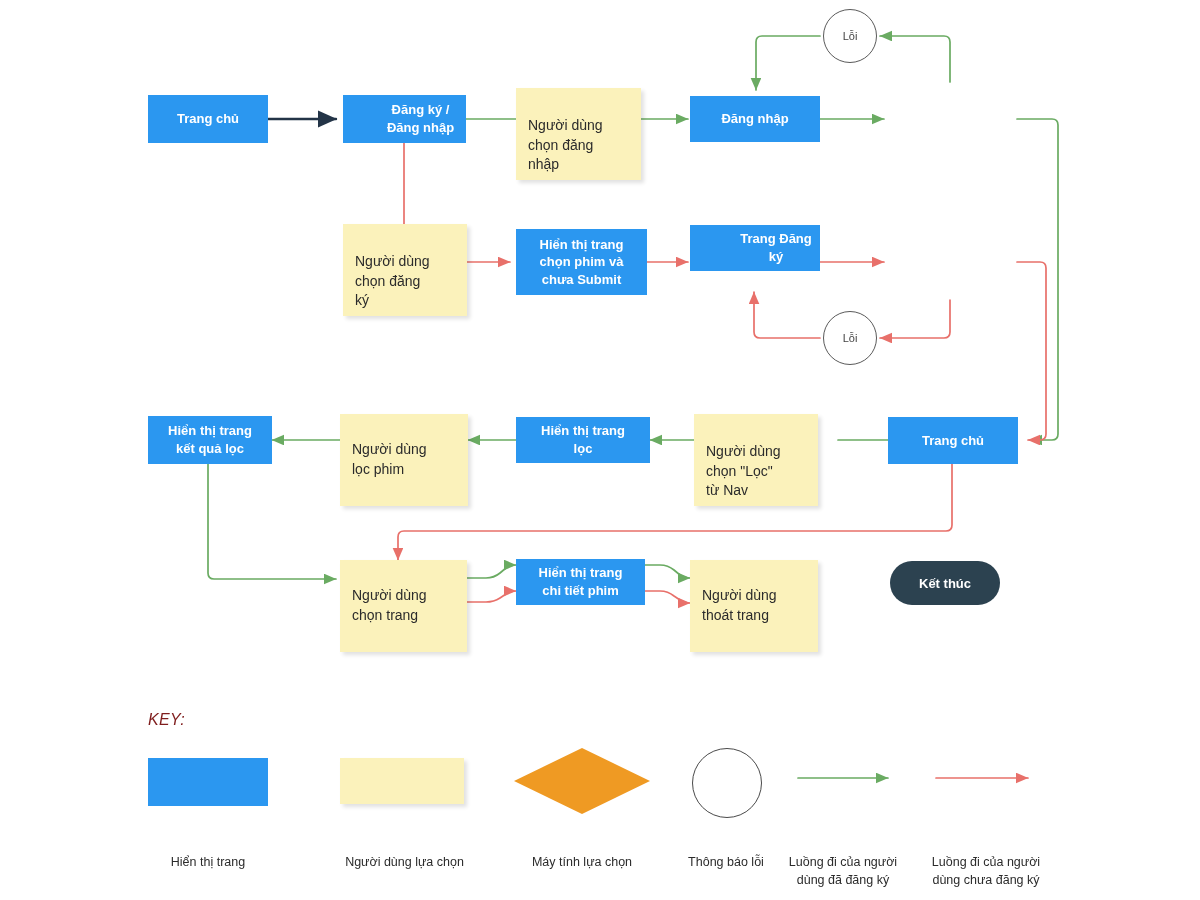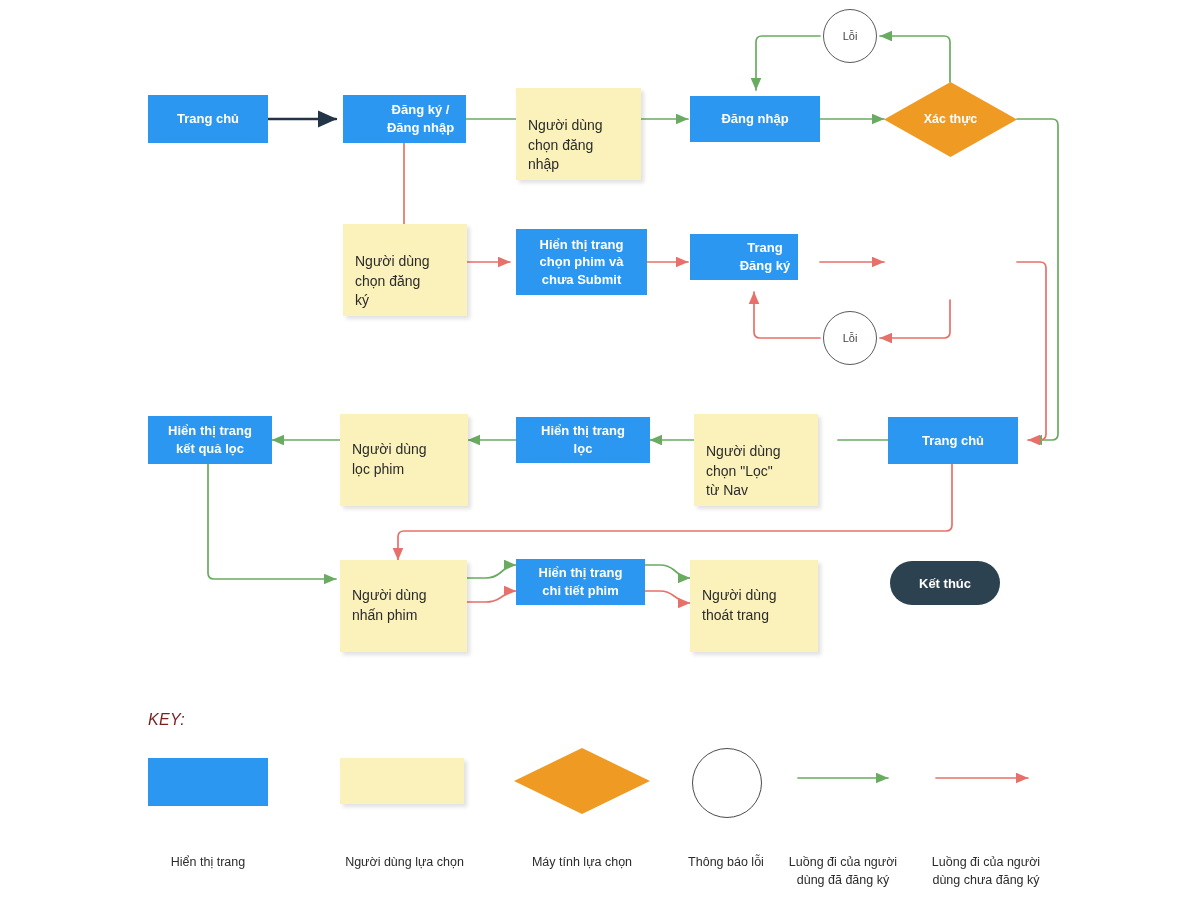--- a/index.html
+++ b/index.html
@@ -134,42 +134,38 @@
   <div class="node note" style="left:516px;top:88px;width:125px;height:92px;flex-direction:column;justify-content:flex-start;">
     <span>Người dùng</span>
     <span>chọn đăng</span>
     <span>nhập</span>
   </div>
 
   <div class="node proc" style="left:690px;top:96px;width:130px;height:46px;">
     <span>Đăng nhập</span>
   </div>
 
-  <div class="node diamond" style="left:884px;top:82px;width:133px;height:75px;">
-    <div class="dshape"></div>
-    <div class="dlabel">Xác thực</div>
-  </div>
 
   <div class="node circle" style="left:823px;top:9px;width:54px;height:54px;">
     <span>Lỗi</span>
   </div>
 
   <div class="node note" style="left:343px;top:224px;width:124px;height:92px;flex-direction:column;justify-content:flex-start;">
     <span>Người dùng</span>
     <span>chọn đăng</span>
     <span>ký</span>
   </div>
 
   <div class="node proc" style="left:516px;top:229px;width:131px;height:66px;flex-direction:column;">
     <span>Hiển thị trang</span>
     <span>chọn phim và</span>
     <span>chưa Submit</span>
   </div>
 
-  <div class="node proc" style="left:690px;top:234px;width:108px;height:46px;padding-left:48px;">
+  <div class="node proc" style="left:690px;top:225px;width:130px;height:46px;padding-left:48px;">
     <span>Trang Đăng ký</span>
   </div>
 
 
   <div class="node circle" style="left:823px;top:311px;width:54px;height:54px;">
     <span>Lỗi</span>
   </div>
 
   <div class="node proc" style="left:148px;top:416px;width:124px;height:48px;flex-direction:column;">
     <span>Hiển thị trang</span>
@@ -191,21 +187,21 @@
     <span>chọn "Lọc"</span>
     <span>từ Nav</span>
   </div>
 
   <div class="node proc" style="left:888px;top:417px;width:130px;height:47px;">
     <span>Trang chủ</span>
   </div>
 
   <div class="node note" style="left:340px;top:560px;width:127px;height:92px;flex-direction:column;justify-content:center;">
     <span>Người dùng</span>
-    <span>nhấn phim</span>
+    <span>chọn trang</span>
   </div>
 
   <div class="node proc" style="left:516px;top:559px;width:129px;height:46px;flex-direction:column;">
     <span>Hiển thị trang</span>
     <span>chi tiết phim</span>
   </div>
 
   <div class="node note" style="left:690px;top:560px;width:128px;height:92px;flex-direction:column;justify-content:center;">
     <span>Người dùng</span>
     <span>thoát trang</span>

